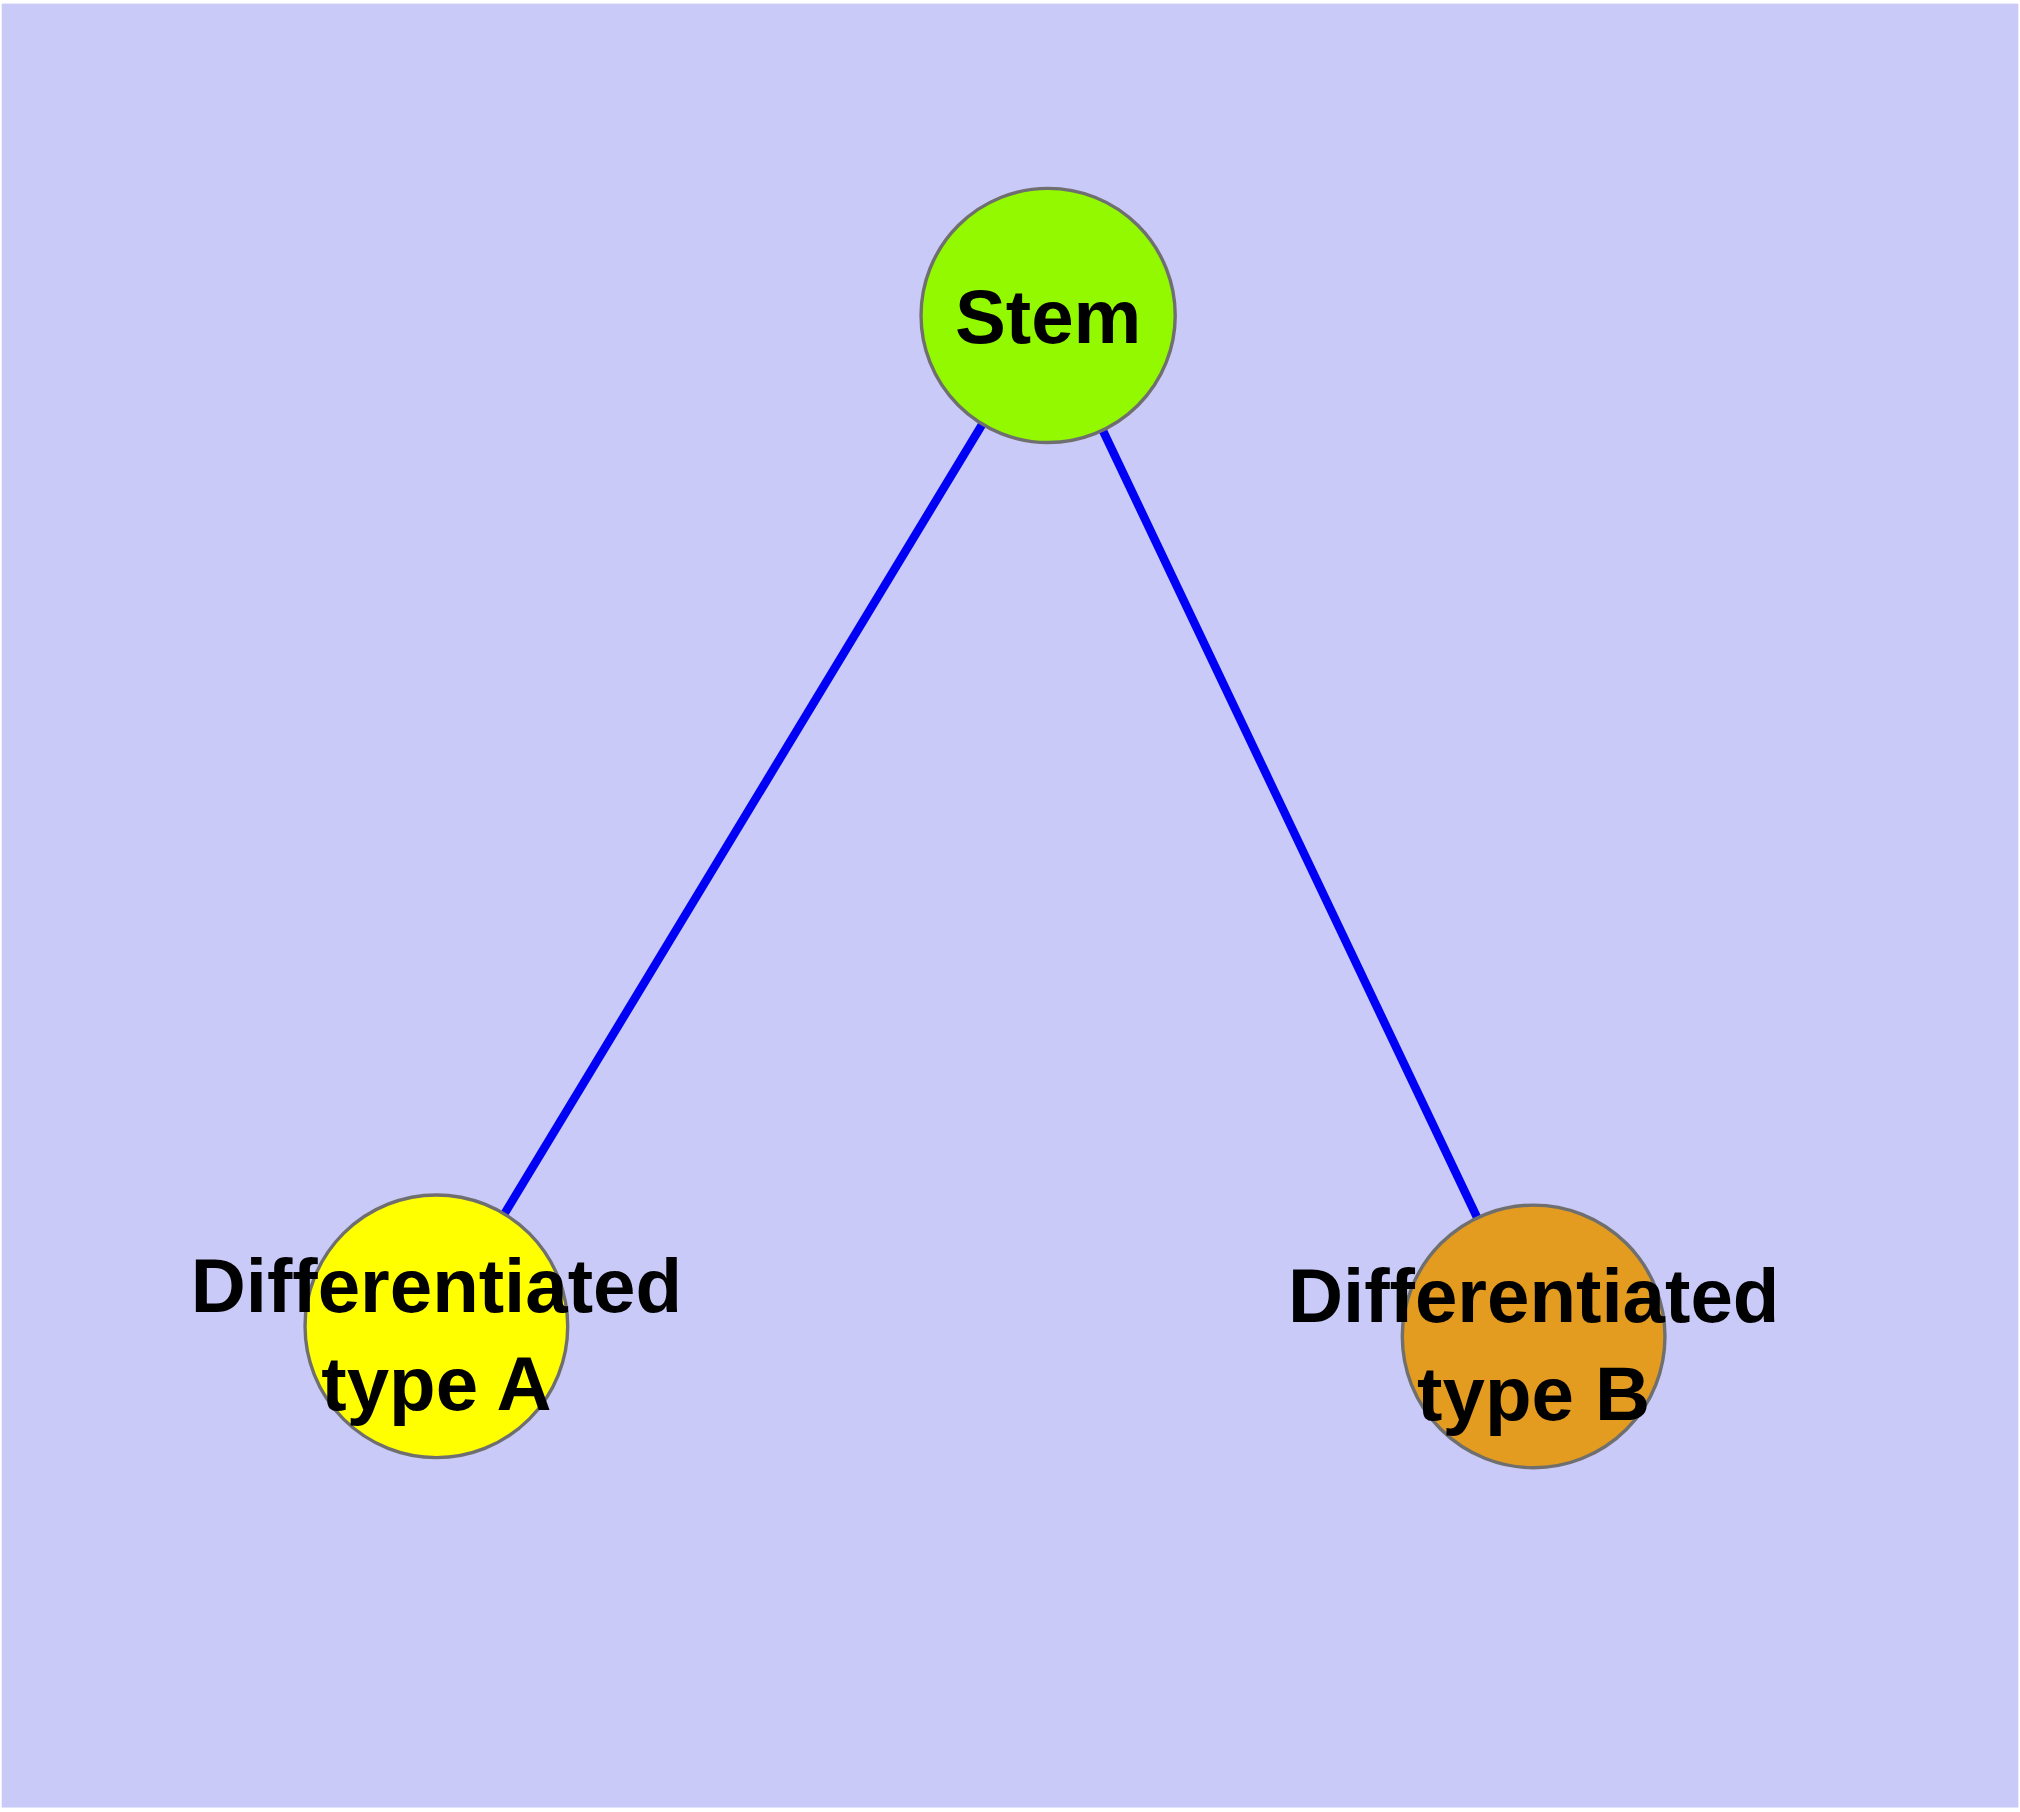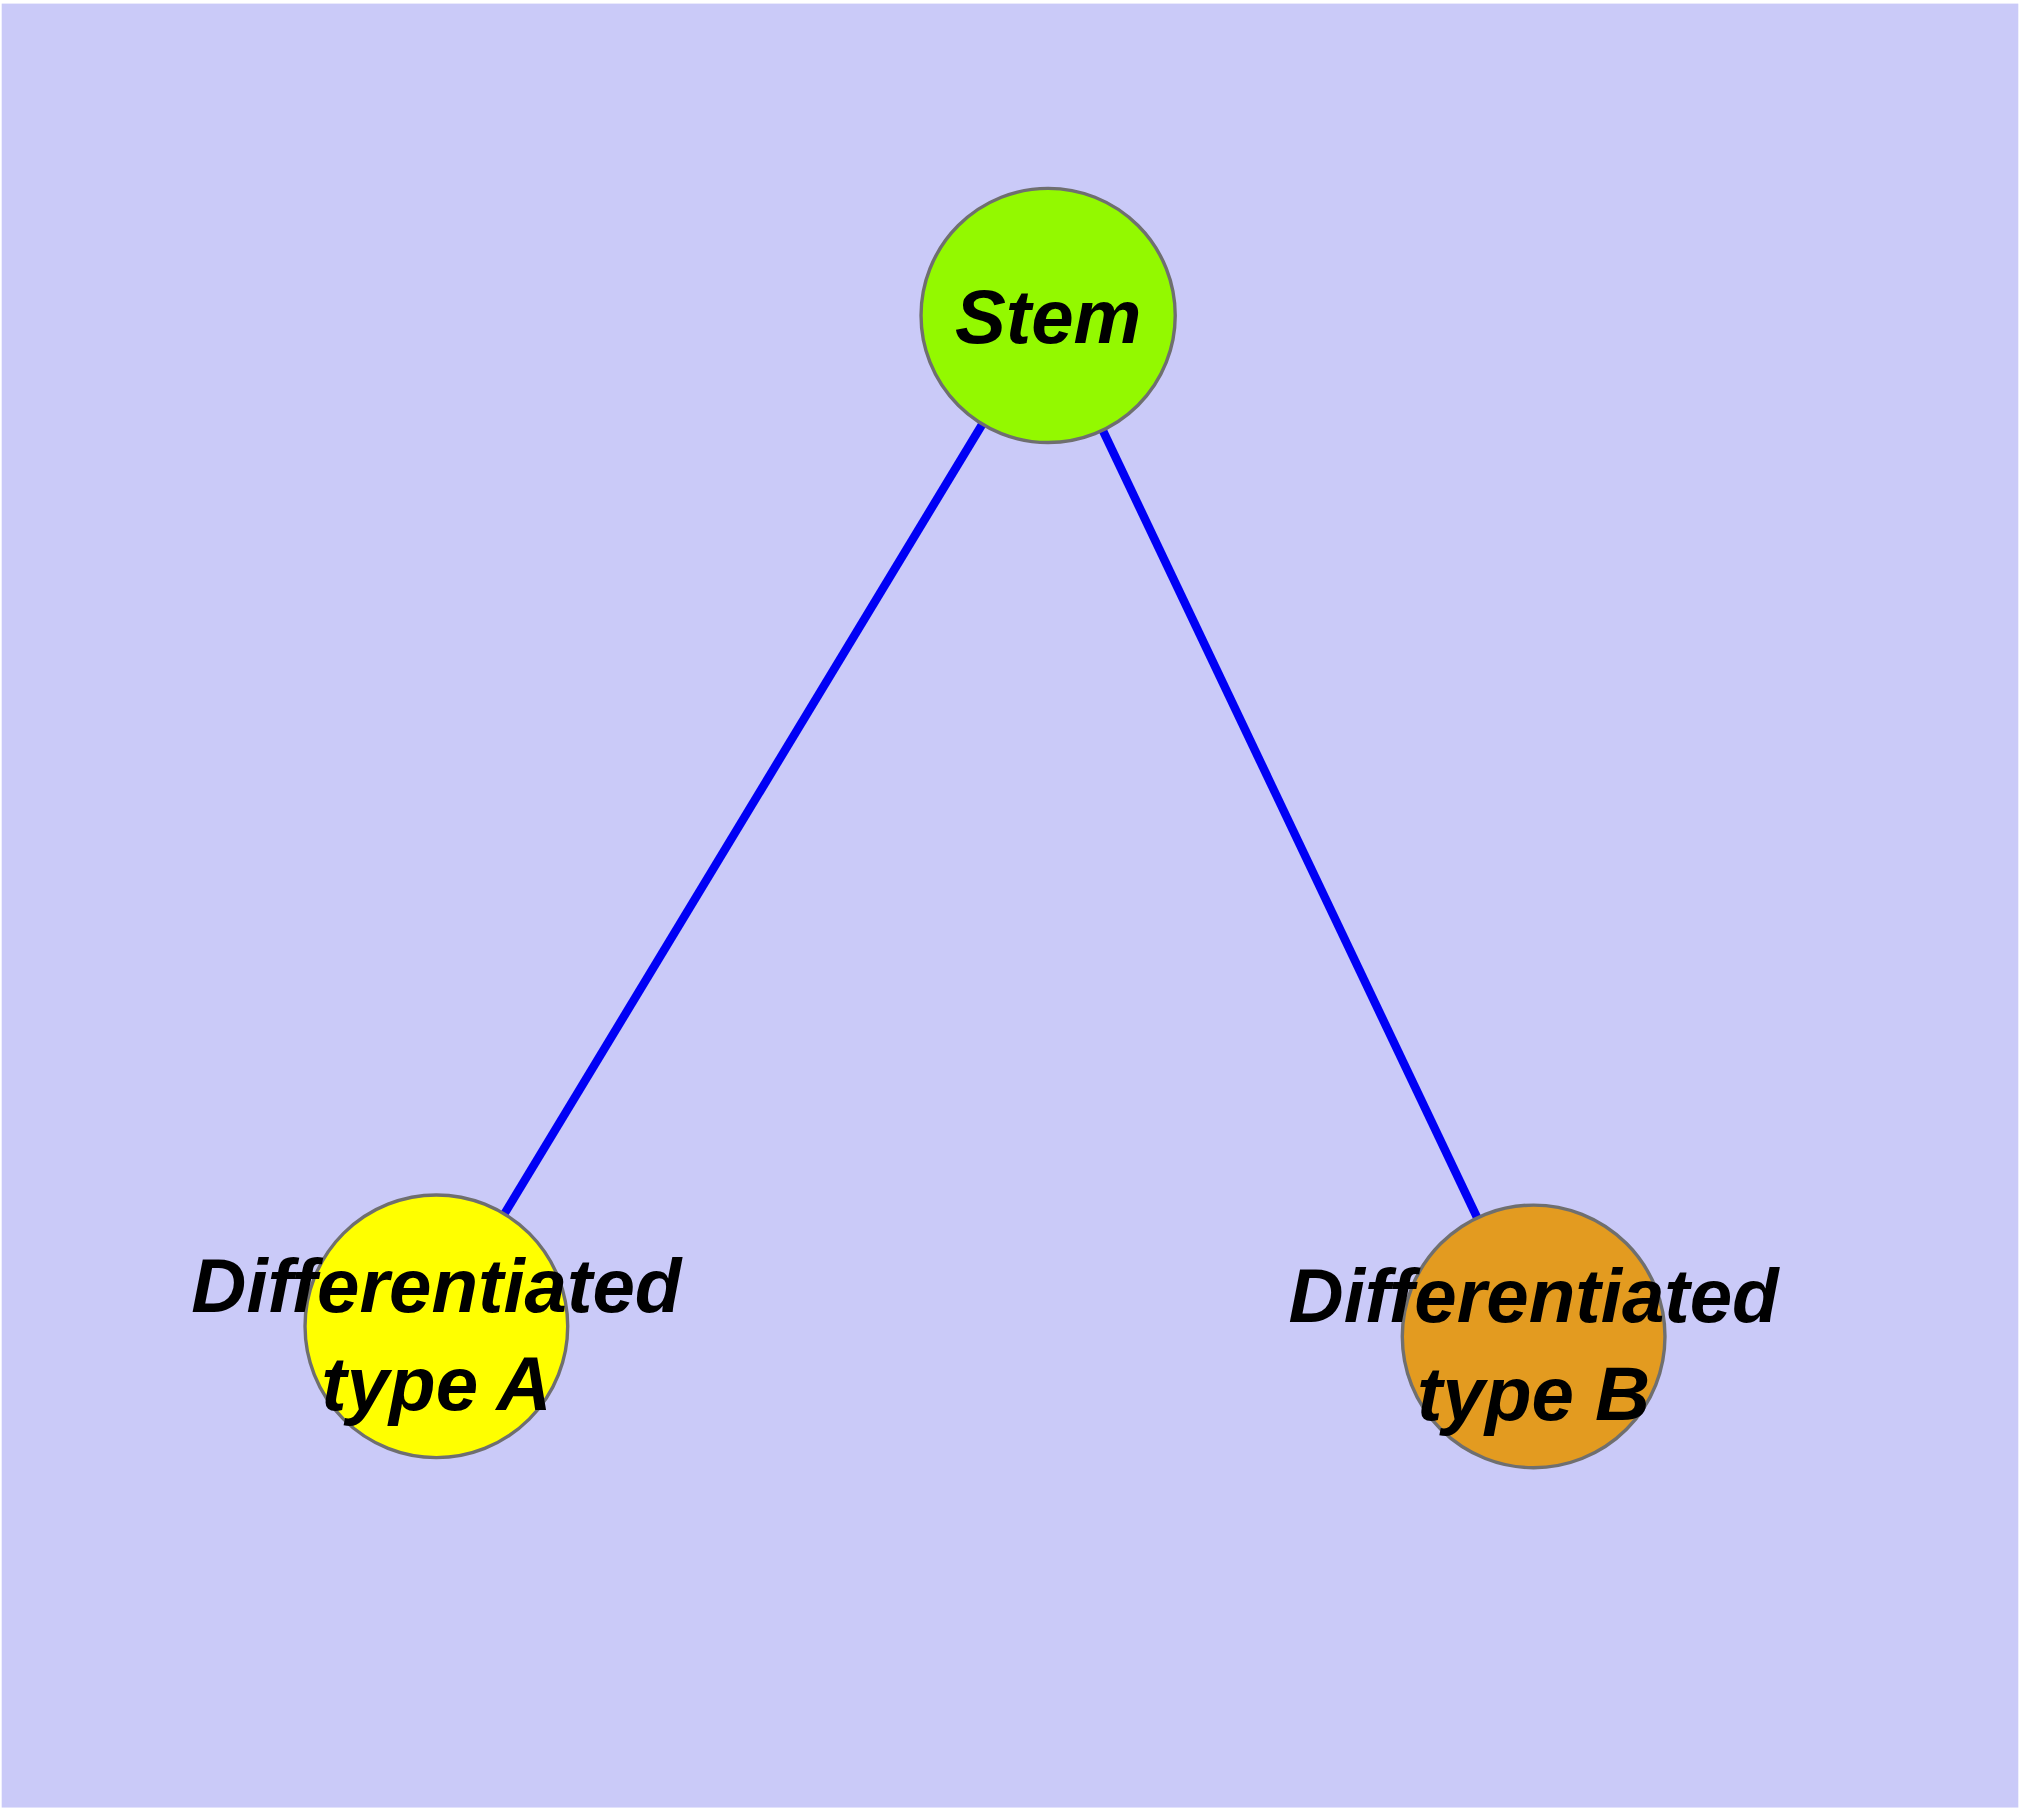--- a/index.html
+++ b/index.html
@@ -7,21 +7,20 @@
     padding: 0;
     width: 100%;
     height: 100%;
     background: #ffffff;
     overflow: hidden;
     font-family: "Liberation Sans", sans-serif;
   }
   .diagram-wrap {
     position: absolute;
     inset: 0;
-    font-style: italic;
   }
   svg {
     display: block;
     width: 100%;
     height: 100%;
   }
   .node-label {
     font-family: "Liberation Sans", "DejaVu Sans", sans-serif;
     font-weight: bold;
     font-size: 90px;

